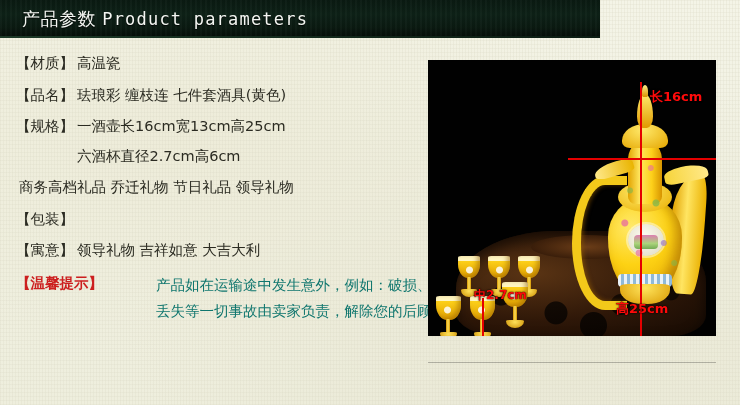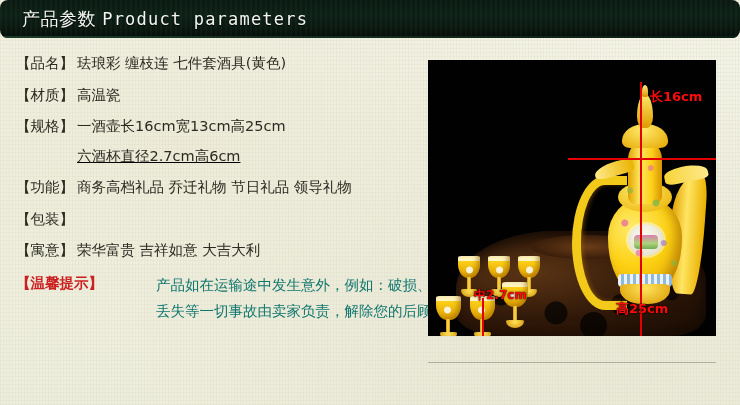--- a/index.html
+++ b/index.html
@@ -15,26 +15,25 @@
     background:
       repeating-linear-gradient(90deg, rgba(220,218,198,.30) 0 1px, rgba(255,255,255,0) 1px 3px),
       repeating-linear-gradient(0deg, rgba(214,212,192,.22) 0 1px, rgba(255,255,255,0) 1px 4px),
       radial-gradient(ellipse at 25% 35%, rgba(236,234,214,.8) 0%, rgba(243,243,229,0) 60%),
       radial-gradient(ellipse at 75% 80%, rgba(231,229,209,.7) 0%, rgba(243,243,229,0) 55%),
       linear-gradient(#f4f4e7,#eeeedd);
     pointer-events:none;
   }
   
   .header{
-    position:absolute;left:0;top:0;width:740px;height:38px;
+    position:absolute;left:0;top:0;width:600px;height:38px;
     background:
       repeating-linear-gradient(90deg, rgba(255,255,255,.025) 0 2px, rgba(0,0,0,.03) 2px 5px),
       linear-gradient(180deg,#0a1a12 0%,#0d2117 38%,#0a1a11 72%,#050d08 100%);
     overflow:hidden;
-    border-radius:8px;
   }
   .header:after{
     content:"";position:absolute;left:0;right:0;bottom:0;height:2px;
     background:linear-gradient(90deg,#1d3a28,#0c1d13);
   }
   .header-title{
     position:absolute;left:22px;top:7px;
     color:#f4f6f2;font-size:18px;letter-spacing:.5px;
     font-family:"DejaVu Sans","Liberation Sans",sans-serif;
     text-shadow:0 1px 1px rgba(0,0,0,.8);
@@ -55,21 +54,21 @@
     font-size:14.5px;color:#2b2b22;white-space:nowrap;
     line-height:22px;
     font-family:"DejaVu Sans","Liberation Sans",sans-serif;
   }
   .spec-label.red{color:#cc1f1f;font-weight:bold;}
   .spec-value{
     flex:1 1 auto;
     font-size:14.5px;color:#2b2b22;line-height:22px;
     padding-left:3px;white-space:nowrap;
   }
-  .spec-row.indent{margin-top:-2px;text-decoration:underline;}
+  .spec-row.indent{margin-top:-2px;}
   .spec-indent-pad{flex:0 0 58px;}
   .warm-block{margin-top:8px;gap:44px;}
   .warm-lines{flex:1 1 auto;padding-left:9px;}
   .warm-line{font-size:14.5px;color:#0f766e;line-height:26px;white-space:nowrap;}
 
   
   .photo-frame{
     position:absolute;left:428px;top:60px;width:288px;height:276px;
     background:#000;overflow:hidden;
   }
@@ -230,52 +229,51 @@
 <div class="header">
   <div class="header-title">
     <span>产品参数</span>
     <span class="en">Product parameters</span>
   </div>
 </div>
 
 <div class="spec-list">
 
   <div class="spec-row">
+    <span class="spec-label">【材质】</span>
+    <span class="spec-value">高温瓷</span>
+  </div>
+
+  <div class="spec-row">
     <span class="spec-label">【品名】</span>
     <span class="spec-value">珐琅彩 缠枝连 七件套酒具(黄色)</span>
-  </div>
-
-  <div class="spec-row">
-    <span class="spec-label">【材质】</span>
-    <span class="spec-value">高温瓷</span>
   </div>
 
   <div class="spec-row">
     <span class="spec-label">【规格】</span>
     <span class="spec-value">一酒壶长16cm宽13cm高25cm</span>
   </div>
 
   <div class="spec-row indent">
     <span class="spec-indent-pad"></span>
     <span class="spec-value">六酒杯直径2.7cm高6cm</span>
   </div>
 
   <div class="spec-row">
-    <span class="spec-label">【功能】</span>
     <span class="spec-value">商务高档礼品 乔迁礼物 节日礼品 领导礼物</span>
   </div>
 
   <div class="spec-row">
     <span class="spec-label">【包装】</span>
   </div>
 
 
   <div class="spec-row">
     <span class="spec-label">【寓意】</span>
-    <span class="spec-value">荣华富贵  吉祥如意  大吉大利</span>
+    <span class="spec-value">领导礼物  吉祥如意  大吉大利</span>
   </div>
 
   <div class="spec-row warm-block">
     <span class="spec-label red">【温馨提示】</span>
     <span class="warm-lines">
       <div class="warm-line">产品如在运输途中发生意外，例如：破损、</div>
       <div class="warm-line">丢失等一切事故由卖家负责，解除您的后顾</div>
     </span>
   </div>
 

